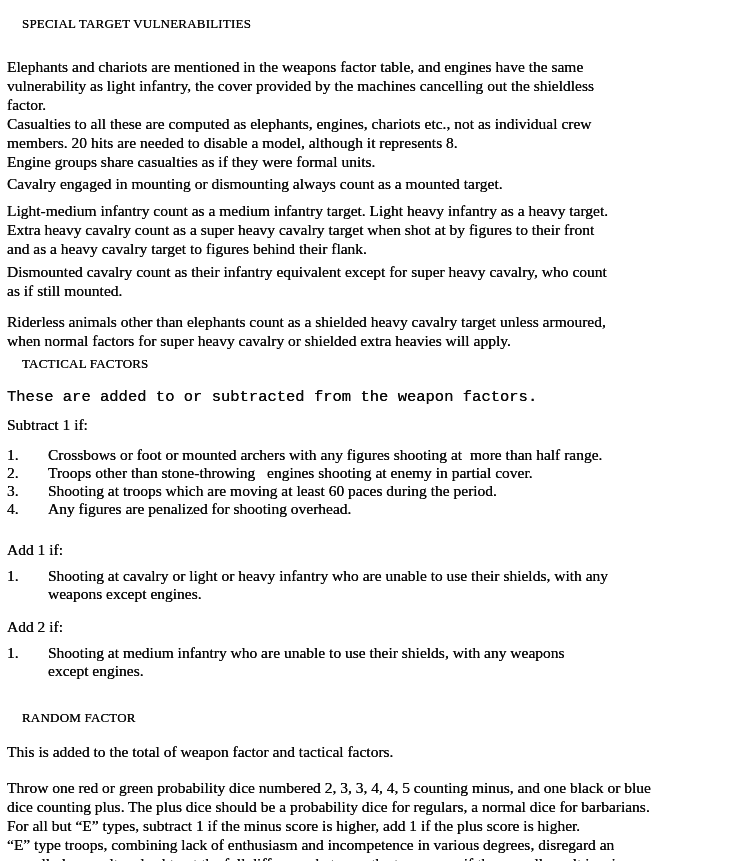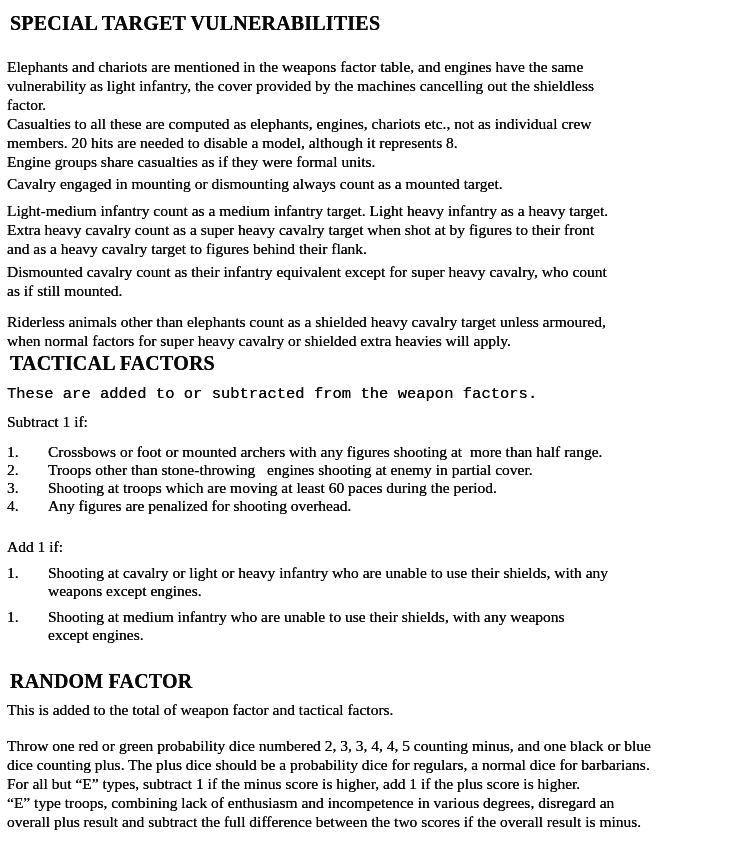--- a/index.html
+++ b/index.html
@@ -18,23 +18,23 @@
     height: 861px;
     padding: 14px 8px 0 7px;
     background: #ffffff;
     color: #0a0a0a;
     font-family: "Liberation Serif", "DejaVu Serif", serif;
     font-size: 15.5px;
     line-height: 19px;
     text-shadow: 0 0 0.4px #000;
   }
   .doc-heading {
-    margin: 3px;
-    font-size: 20px;
-    font-weight: bold;
+    margin: 15px;
+    font-size: 13px;
+    font-weight: normal;
     line-height: 19px;
     letter-spacing: 0.2px;
   }
   .doc-para {
     margin: 0;
     white-space: pre-wrap;
   }
   .doc-list {
     margin: 0;
     padding: 0;
@@ -94,20 +94,21 @@
       </li>
     </ol>
     <p class="doc-para" style="margin-top: 22px;">Add 1 if:</p>
     <ol class="doc-list" style="margin-top: 8px;">
       <li>
         <span class="marker">1.</span>
         <span class="item-text">Shooting at cavalry or light or heavy infantry who are unable to use their shields, with any
 weapons except engines.</span>
       </li>
     </ol>
+    <p class="doc-para" style="margin-top: 14px;">Add 2 if:</p>
     <ol class="doc-list" style="margin-top: 8px;">
       <li>
         <span class="marker">1.</span>
         <span class="item-text">Shooting at medium infantry who are unable to use their shields, with any weapons
 except engines.</span>
       </li>
     </ol>
     <h2 class="doc-heading" style="margin-top: 28px;">RANDOM FACTOR</h2>
     <p class="doc-para" style="margin-top: 9px;">This is added to the total of weapon factor and tactical factors.</p>
     <p class="doc-para" style="margin-top: 17px;">Throw one red or green probability dice numbered 2, 3, 3, 4, 4, 5 counting minus, and one black or blue

